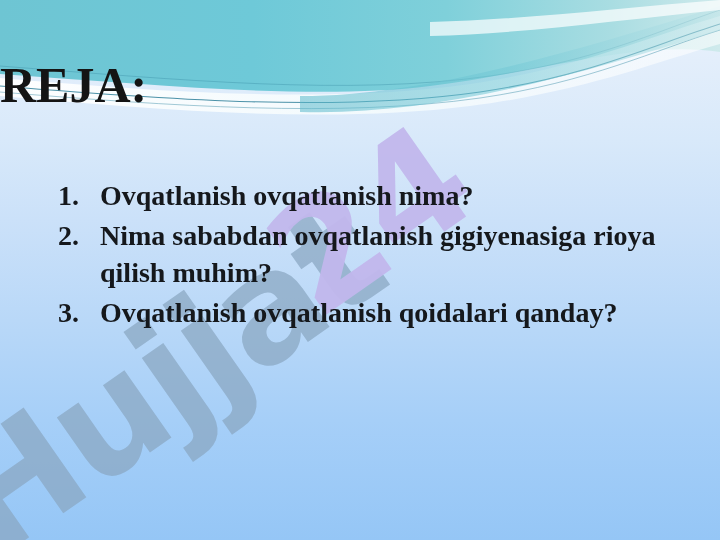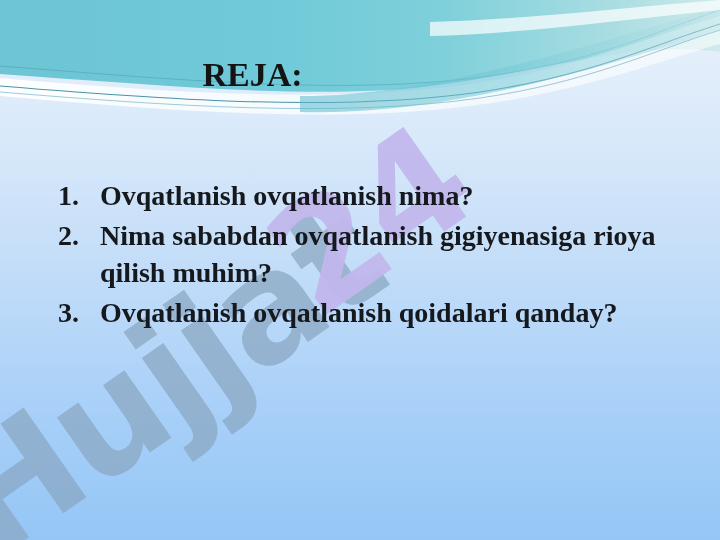--- a/index.html
+++ b/index.html
@@ -70,22 +70,22 @@
     position: absolute;
     top: 0; left: 0;
     width: 720px;
     height: 540px;
   }
   .title {
     position: absolute;
     left: 0;
     top: 56px;
     width: 505px;
-    text-align: center;
-    font-size: 34px;
+    text-align: left;
+    font-size: 50px;
     font-weight: 700;
     color: #141414;
     letter-spacing: 0px;
   }
   .list {
     position: absolute;
     left: 58px;
     top: 178px;
     width: 600px;
   }

